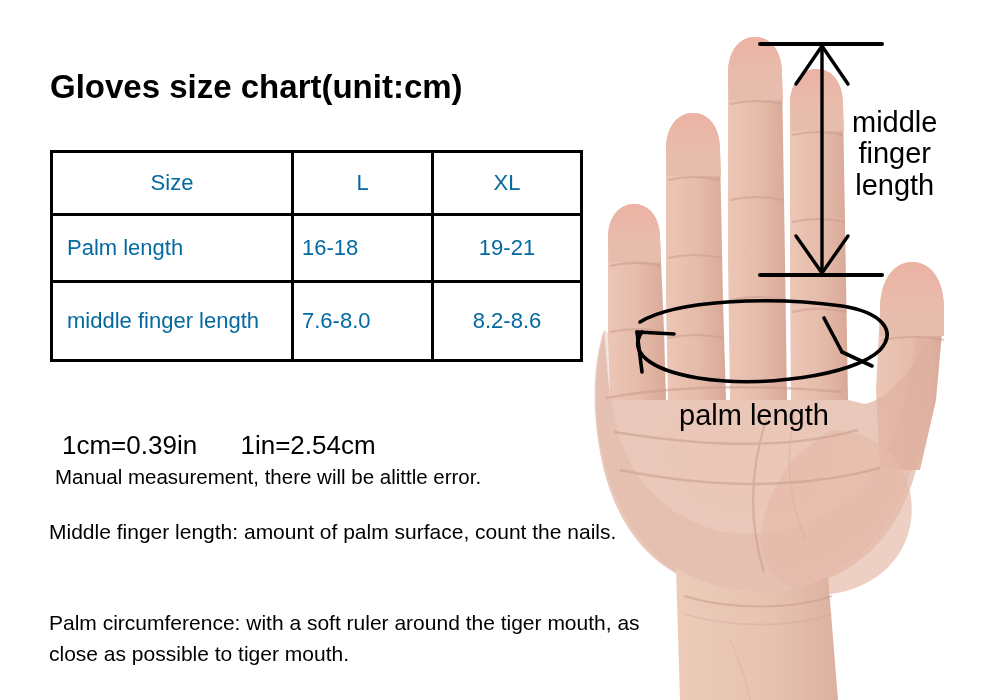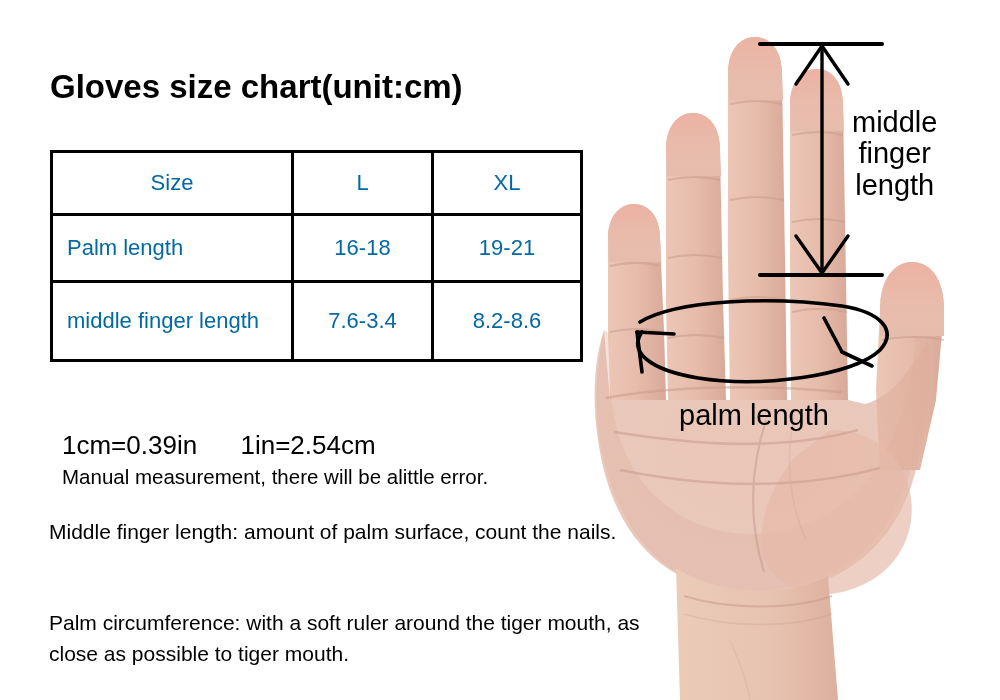--- a/index.html
+++ b/index.html
@@ -39,21 +39,21 @@
     table-layout: fixed;
   }
   #size-table td {
     border: 3px solid #000;
     font-size: 22px;
     padding: 0 8px;
     color: #0369a1;
     vertical-align: middle;
   }
   #size-table .c-label { width: 222px; }
-  #size-table .c-l     { width: 121px; text-align: center; }
+  #size-table .c-l     { width: 121px; }
   #size-table .c-xl    { width: 130px; text-align: center; }
   #size-table tr.r-head td { height: 60px; text-align: center; }
   #size-table tr.r-head td.c-label { text-align: center; }
   #size-table tr.r-palm td { height: 64px; }
   #size-table tr.r-palm td.c-label { text-align: left; padding-left: 14px; }
   #size-table tr.r-mfl td { height: 76px; }
   #size-table tr.r-mfl td.c-label {
     text-align: left;
     padding-left: 14px;
     line-height: 1.18;
@@ -74,21 +74,21 @@
   #note-conv {
     position: absolute;
     left: 16px;
     top: 0px;
     white-space: pre;
     font-size: 26px;
     margin-top: 10px;
   }
   #note-manual {
     position: absolute;
-    left: 16px;
+    left: 9px;
     top: 45px;
     font-size: 20.5px;
     white-space: nowrap;
   }
   #note-mfl {
     position: absolute;
     left: 3px;
     top: 94px;
     font-size: 21px;
     width: 645px;
@@ -147,21 +147,21 @@
         <td class="c-l">L</td>
         <td class="c-xl">XL</td>
       </tr>
       <tr class="r-palm">
         <td class="c-label">Palm length</td>
         <td class="c-l">16-18</td>
         <td class="c-xl">19-21</td>
       </tr>
       <tr class="r-mfl">
         <td class="c-label">middle finger length</td>
-        <td class="c-l">7.6-3.4</td>
+        <td class="c-l">7.6-8.0</td>
         <td class="c-xl">8.2-8.6</td>
       </tr>
     </tbody>
   </table>
 
   <div id="notes">
     <div class="note" id="note-conv">1cm=0.39in      1in=2.54cm</div>
     <div class="note" id="note-manual">Manual measurement, there will be alittle error.</div>
     <div class="note" id="note-mfl">Middle finger length: amount of palm surface, count the nails.</div>
     <div class="note" id="note-palm">Palm circumference: with a soft ruler around the tiger mouth, as close as possible to tiger mouth.</div>

